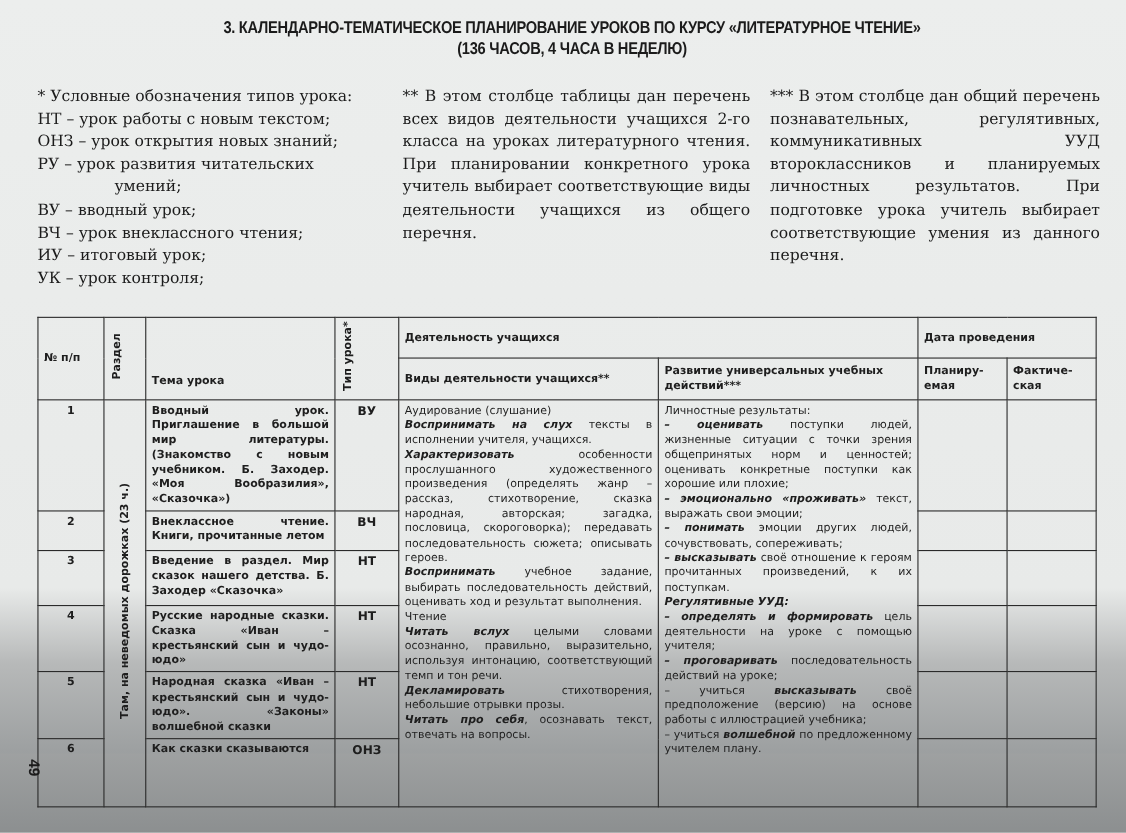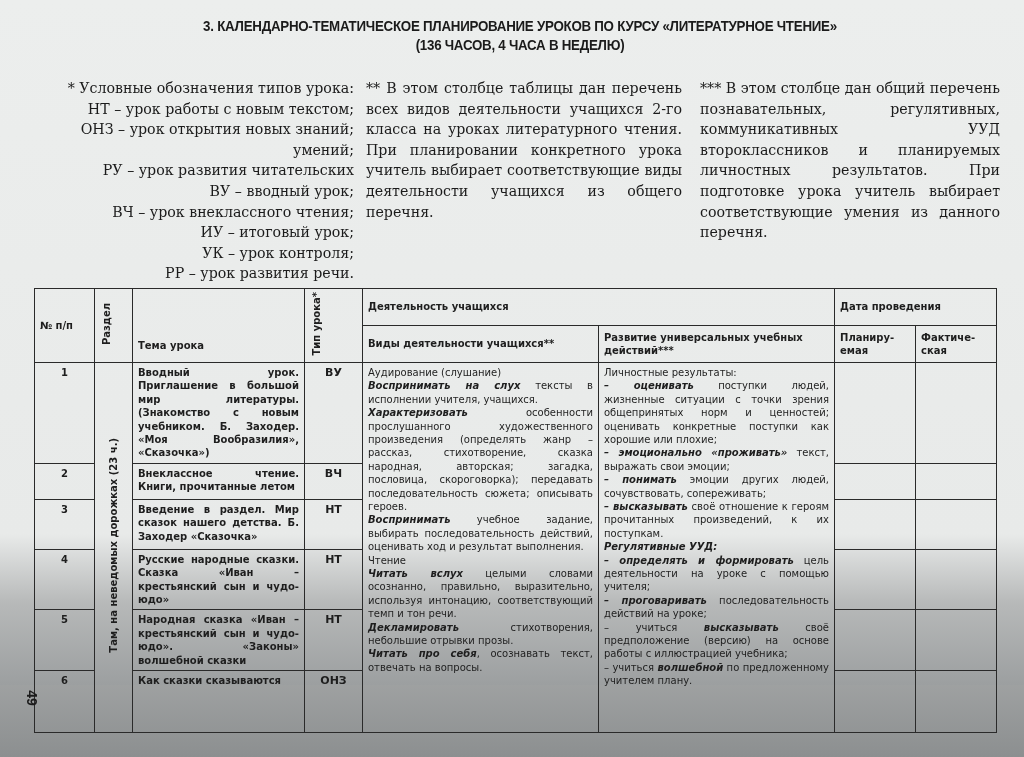--- a/index.html
+++ b/index.html
@@ -13,21 +13,21 @@
   .page {
     position: absolute; left: 0; top: 0; width: 1024px; height: 685px;
     background: linear-gradient(180deg, #eceeed 0%, #e8eae9 78%, #b7b9b9 88%, #9c9fa0 100%);
   }
   .title {
     position: absolute; left: 40px; top: 16px; width: 960px; text-align: center;
     font-family: "Liberation Sans", sans-serif; font-weight: bold; font-size: 15.5px;
     line-height: 19px; letter-spacing: -0.3px; transform: scaleX(0.86); transform-origin: center top;
   }
   .notes { position: absolute; top: 78px; font-size: 14.2px; line-height: 20.6px; }
-  .note1 { left: 34px; width: 320px; text-align: right; }
+  .note1 { left: 34px; width: 320px; }
   .note1 .legend-line { white-space: nowrap; }
   .note1 .legend-indent { padding-left: 70px; }
   .note2 { left: 366px; width: 316px; text-align: justify; }
   .note3 { left: 700px; width: 300px; text-align: justify; }
 
   table.plan {
     position: absolute; left: 34px; top: 288px; width: 962px;
     border-collapse: collapse; table-layout: fixed;
     font-family: "DejaVu Sans", sans-serif; font-size: 10px; line-height: 13.4px;
     color: #1e1e1e;
@@ -55,27 +55,26 @@
 
   <div class="title">
     <div>3. КАЛЕНДАРНО-ТЕМАТИЧЕСКОЕ ПЛАНИРОВАНИЕ УРОКОВ ПО КУРСУ «ЛИТЕРАТУРНОЕ ЧТЕНИЕ»</div>
     <div>(136 ЧАСОВ, 4 ЧАСА В НЕДЕЛЮ)</div>
   </div>
 
   <div class="notes note1">
     <div>* Условные обозначения типов урока:</div>
     <div class="legend-line"><span>НТ</span> – <span>урок работы с новым текстом;</span></div>
     <div class="legend-line"><span>ОНЗ</span> – <span>урок открытия новых знаний;</span></div>
+    <div class="legend-line"><span>РУ</span> – <span>урок развития читательских</span></div>
     <div class="legend-line legend-indent"><span>умений;</span></div>
-    <div class="legend-line"><span>РУ</span> – <span>урок развития читательских</span></div>
     <div class="legend-line"><span>ВУ</span> – <span>вводный урок;</span></div>
     <div class="legend-line"><span>ВЧ</span> – <span>урок внеклассного чтения;</span></div>
     <div class="legend-line"><span>ИУ</span> – <span>итоговый урок;</span></div>
     <div class="legend-line"><span>УК</span> – <span>урок контроля;</span></div>
-    <div class="legend-line"><span>РР</span> – <span>урок развития речи.</span></div>
   </div>
 
   <div class="notes note2">** В этом столбце таблицы дан перечень всех видов деятельности учащихся 2-го класса на уроках литературного чтения. При планировании конкретного урока учитель выбирает соответствующие виды деятельности учащихся из общего перечня.</div>
   <div class="notes note3">*** В этом столбце дан общий перечень познавательных, регулятивных, коммуникативных УУД второклассников и планируемых личностных результатов. При подготовке урока учитель выбирает соответствующие умения из данного перечня.</div>
 
   <table class="plan">
     <colgroup>
       <col style="width:60px">
       <col style="width:38px">
       <col style="width:172px">

